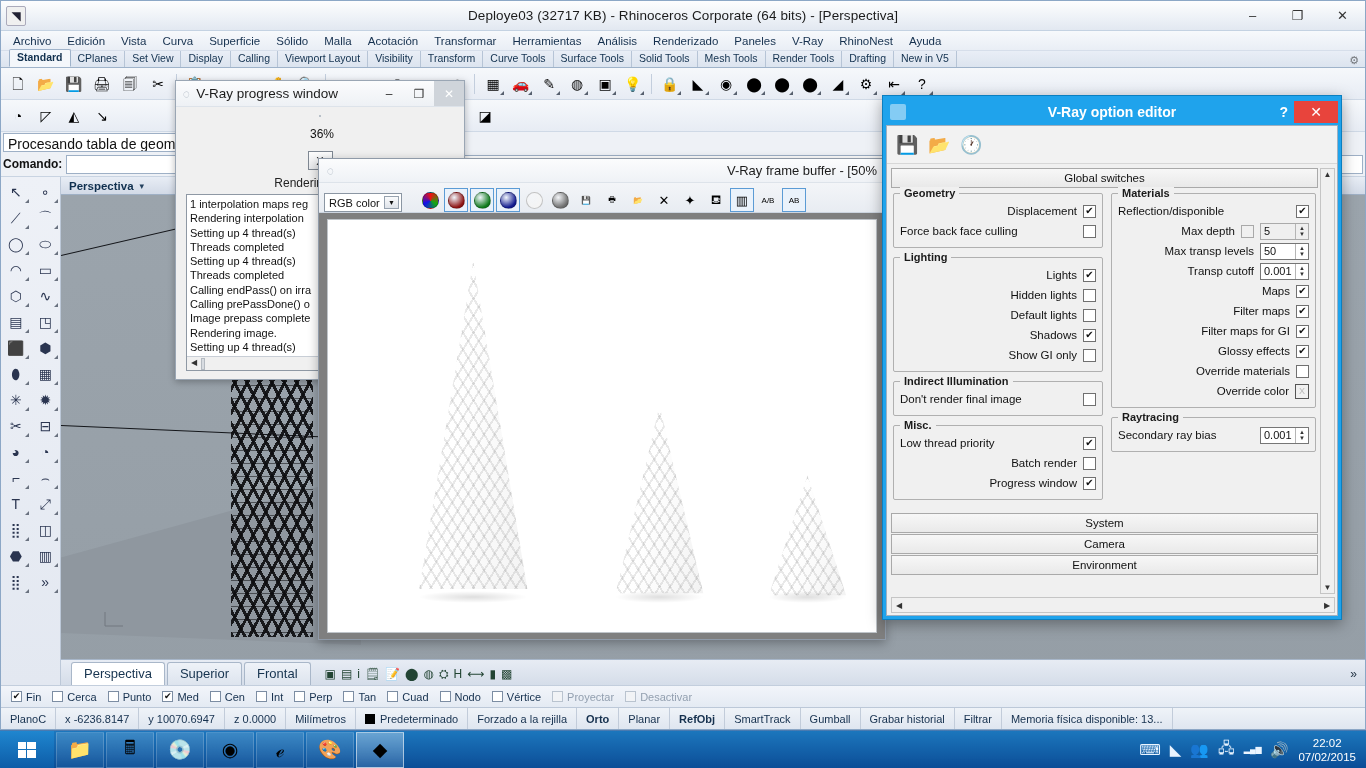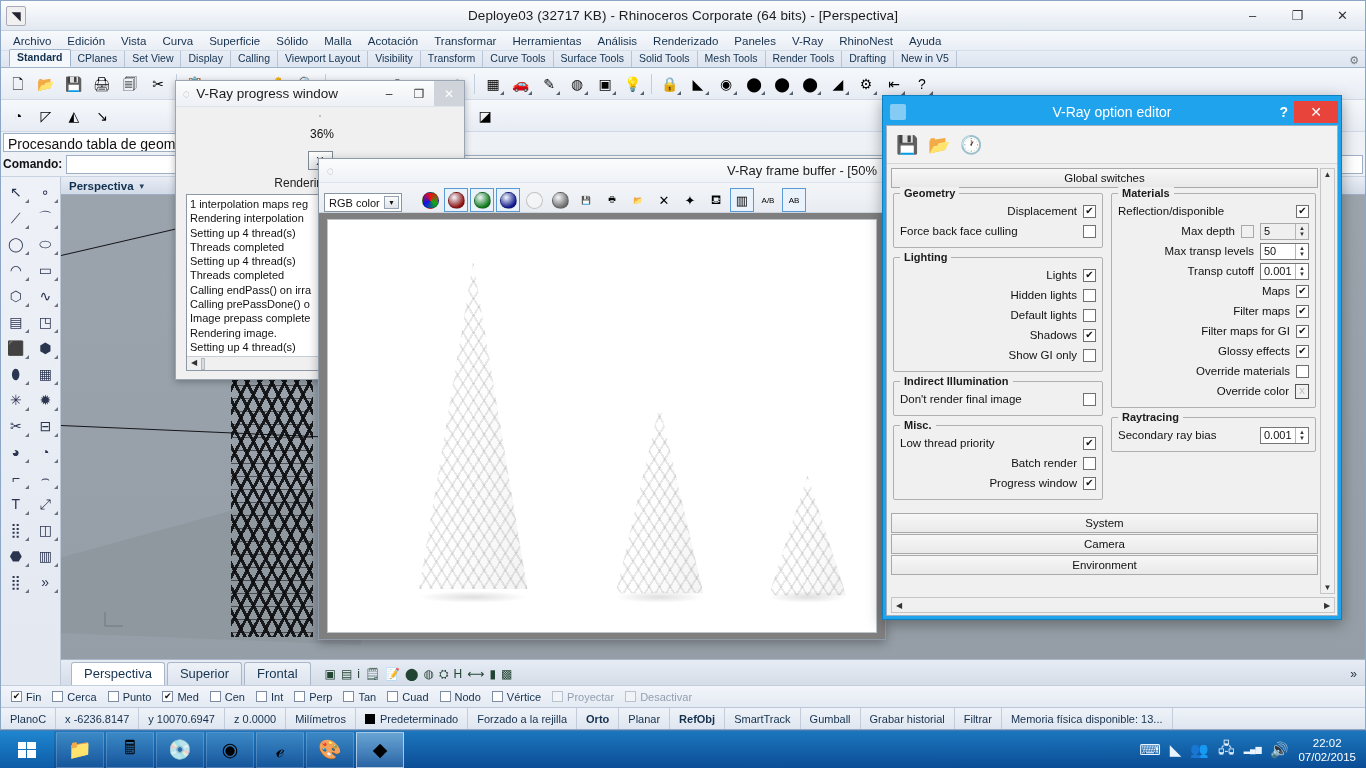--- a/index.html
+++ b/index.html
@@ -318,21 +318,21 @@
     background: #1fa3ec; border: 1px solid #0b7fc0; padding: 3px;
     box-shadow: 0 4px 14px rgba(0,0,0,.35);
     display: flex; flex-direction: column;
   }
   .voe-title {
     height: 26px; display: flex; align-items: center; position: relative; color: #fff;
   }
   .voe-ico { width: 16px; height: 16px; margin-left: 4px; background: rgba(255,255,255,.45); border-radius: 2px; }
   .voe-ttext {
     position: absolute; left: 0; right: 0; text-align: center; font-size: 14px;
-    color: #fff; pointer-events: none;
+    color: #fff; pointer-events: none; font-weight: bold;
   }
   .voe-help { margin-left: auto; font-size: 14px; font-weight: bold; color: #fff; padding-right: 6px; }
   .voe-close {
     width: 44px; height: 22px; background: #e8443c; color: #fff;
     display: flex; align-items: center; justify-content: center; font-size: 14px;
   }
   .voe-inner {
     flex: 1; background: #f0f0f0; border: 1px solid #9fb0c0;
     display: flex; flex-direction: column; min-height: 0;
   }

